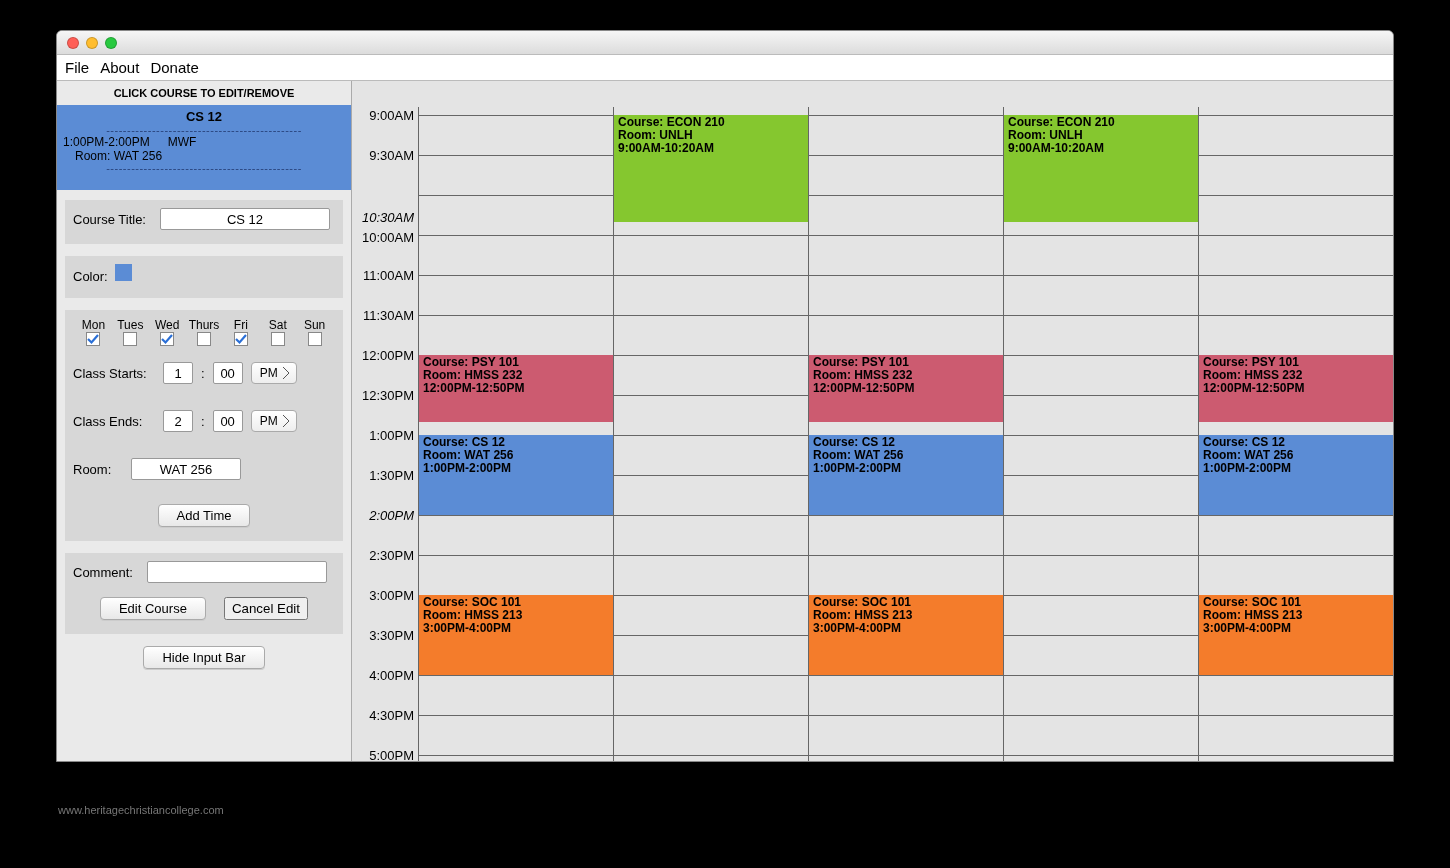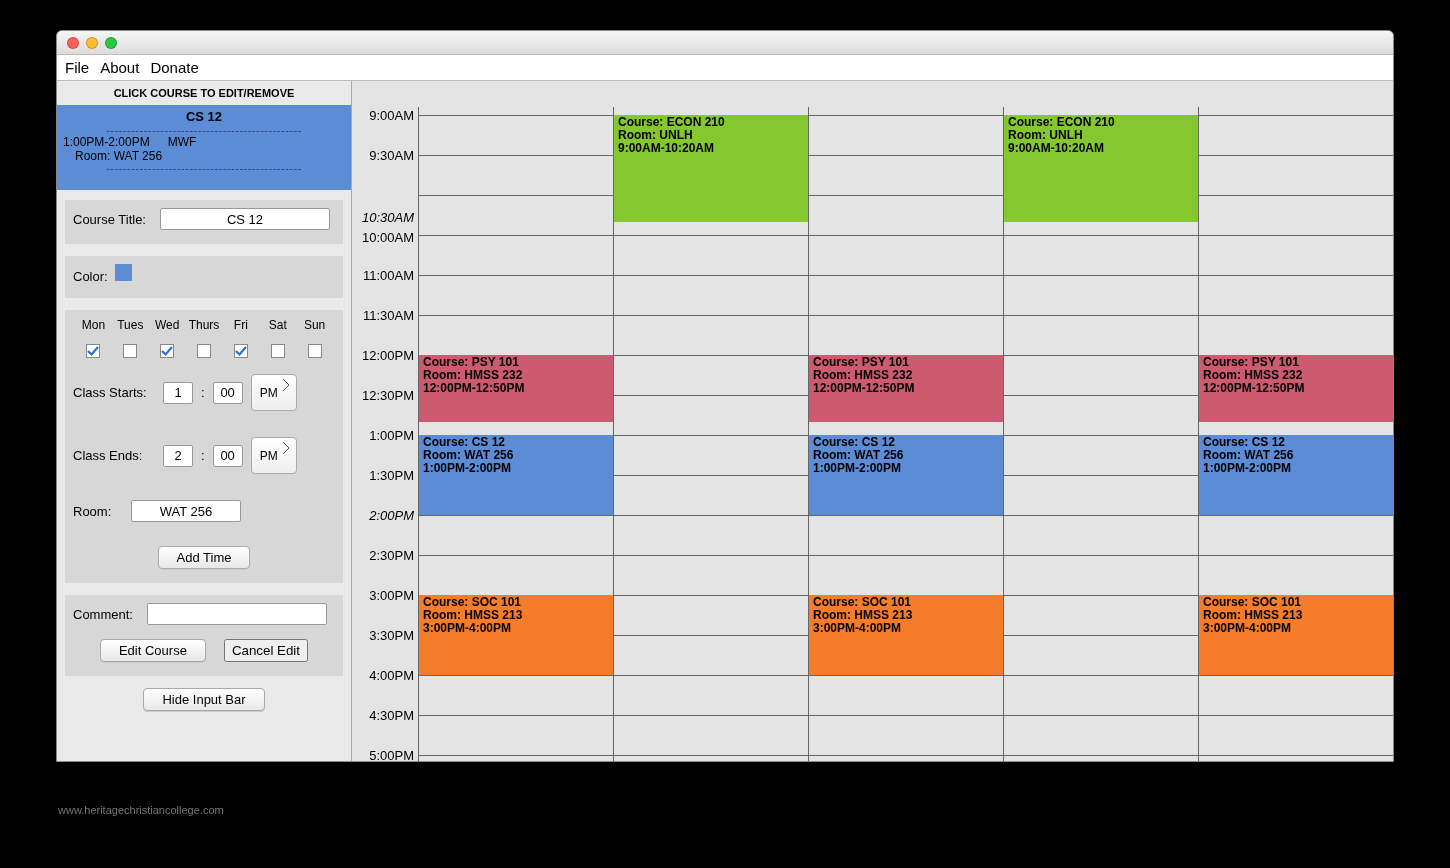--- a/index.html
+++ b/index.html
@@ -38,29 +38,29 @@
   .cc-body { font-size: 12px; padding: 1px 0; }
   .cc-body .row1 { display:flex; justify-content: flex-start; gap: 18px; padding-left: 6px;}
   .cc-body .row2 { text-align: left; padding-left: 18px; }
   .sb-form { flex: 1; padding: 10px 8px; font-size: 13px; background: #eaeaea; overflow: auto; }
   .sb-form .sect { background: #d7d7d7; padding: 8px 8px 14px 8px; margin-bottom: 12px; }
   .sb-form label { font-size: 13px; }
   .ct-row { display: flex; align-items: center; gap: 14px; }
   .txt { border: 1px solid #999; background: #fff; height: 22px; font-size: 13px; text-align: center; border-radius: 2px; }
   .color-swatch { width: 17px; height: 17px; background: #5b8cd5; display: inline-block; border: 1px solid #5b8cd5; }
   .days-row { display: flex; gap: 4px; justify-content: space-between; padding: 0 4px; }
-  .day-col { display: flex; flex-direction: column; align-items: center; font-size: 12px; gap: 12px; width: 36px; }
+  .day-col { display: flex; flex-direction: column; align-items: center; font-size: 12px; gap: 0; width: 36px; }
   .chk { width: 14px; height: 14px; border: 1px solid #888; background: #fff; display: inline-flex; align-items: center; justify-content: center; }
   .chk.checked { background: #fff; }
   .chk.checked svg { display: block; }
   .chk svg { display: none; width: 12px; height: 12px; }
   .time-row { display: flex; align-items: center; gap: 8px; margin-top: 16px; }
   .time-row .txt.small { width: 30px; }
   .mac-select {
-    height: 37px; border: 1px solid #aaa; border-radius: 4px; background: linear-gradient(#fff,#eee);
+    height: 22px; border: 1px solid #aaa; border-radius: 4px; background: linear-gradient(#fff,#eee);
     font-size: 12px; padding: 0 18px 0 8px; position: relative; display: inline-flex; align-items: center;
   }
   .mac-select::after {
     content: ""; position: absolute; right: 5px; top: 4px; width: 8px; height: 12px;
     background:
       linear-gradient(45deg, transparent 45%, #555 45%, #555 55%, transparent 55%) 0 0 / 6px 6px no-repeat,
       linear-gradient(-45deg, transparent 45%, #555 45%, #555 55%, transparent 55%) 0 6px / 6px 6px no-repeat;
   }
   .mac-btn {
     background: linear-gradient(#fff, #e8e8e8); border: 1px solid #aaa; border-radius: 4px;

